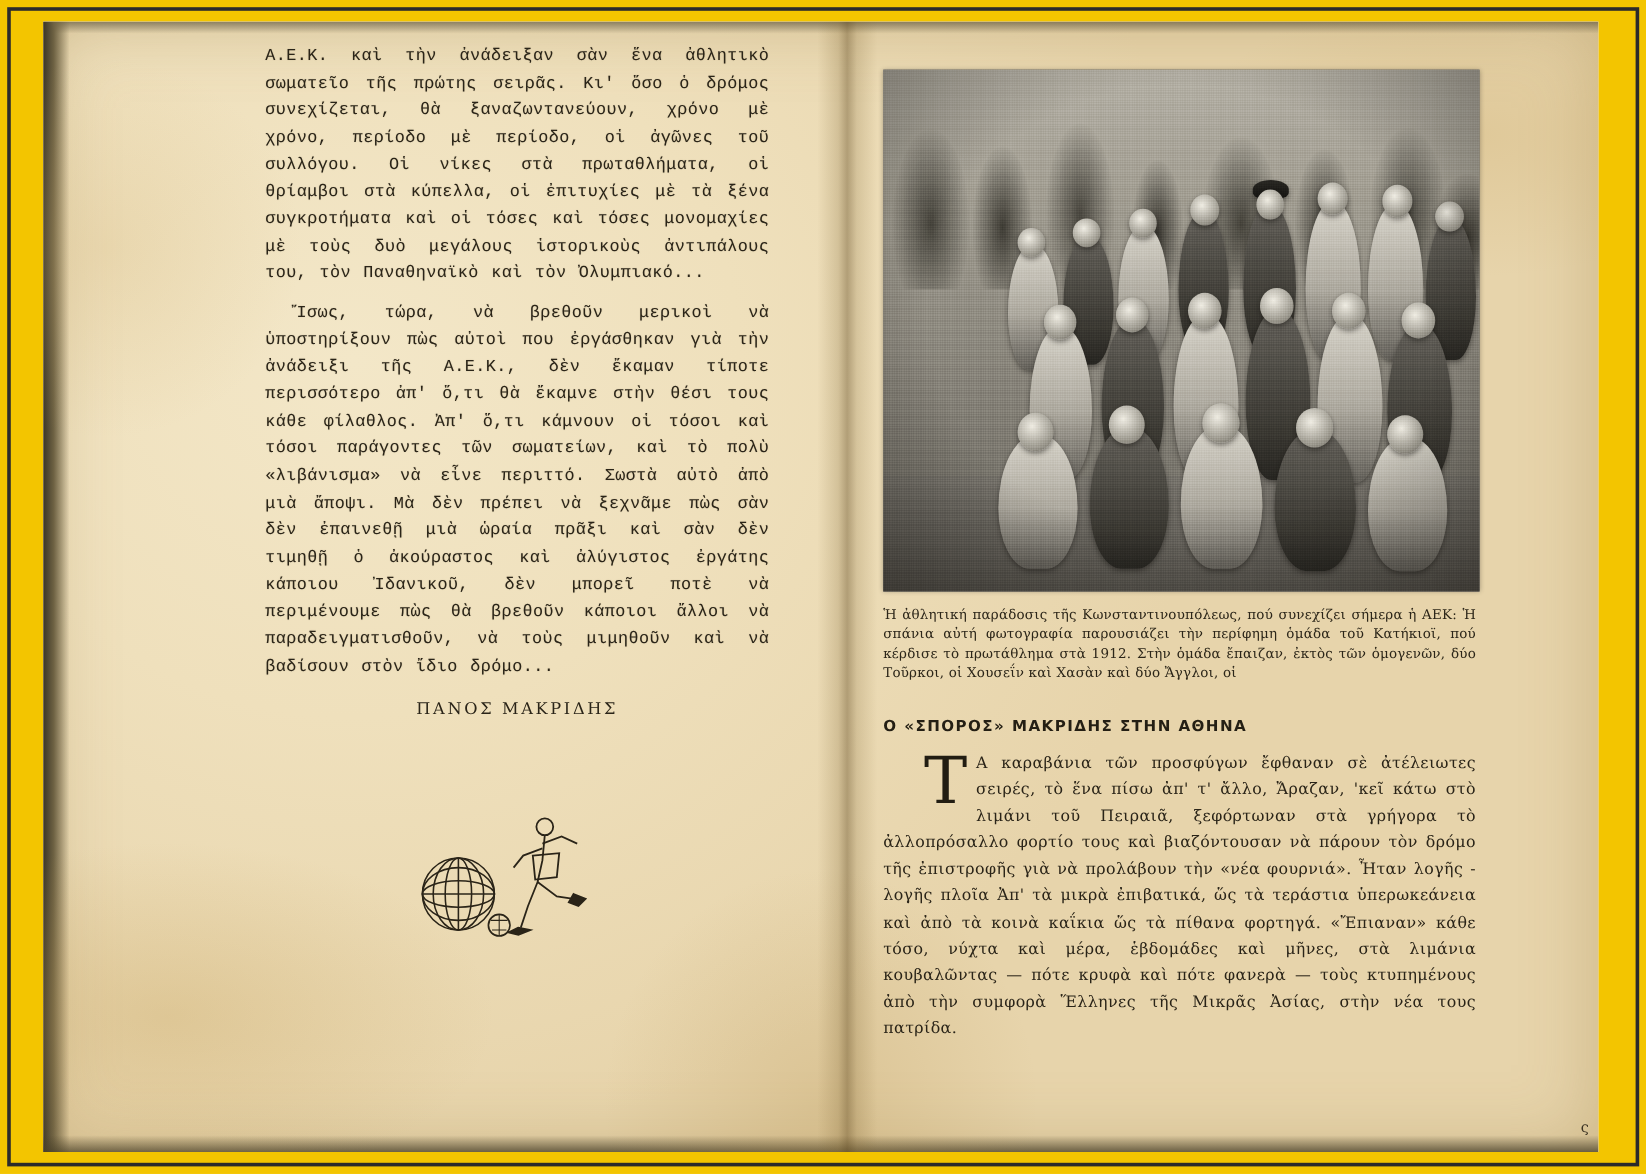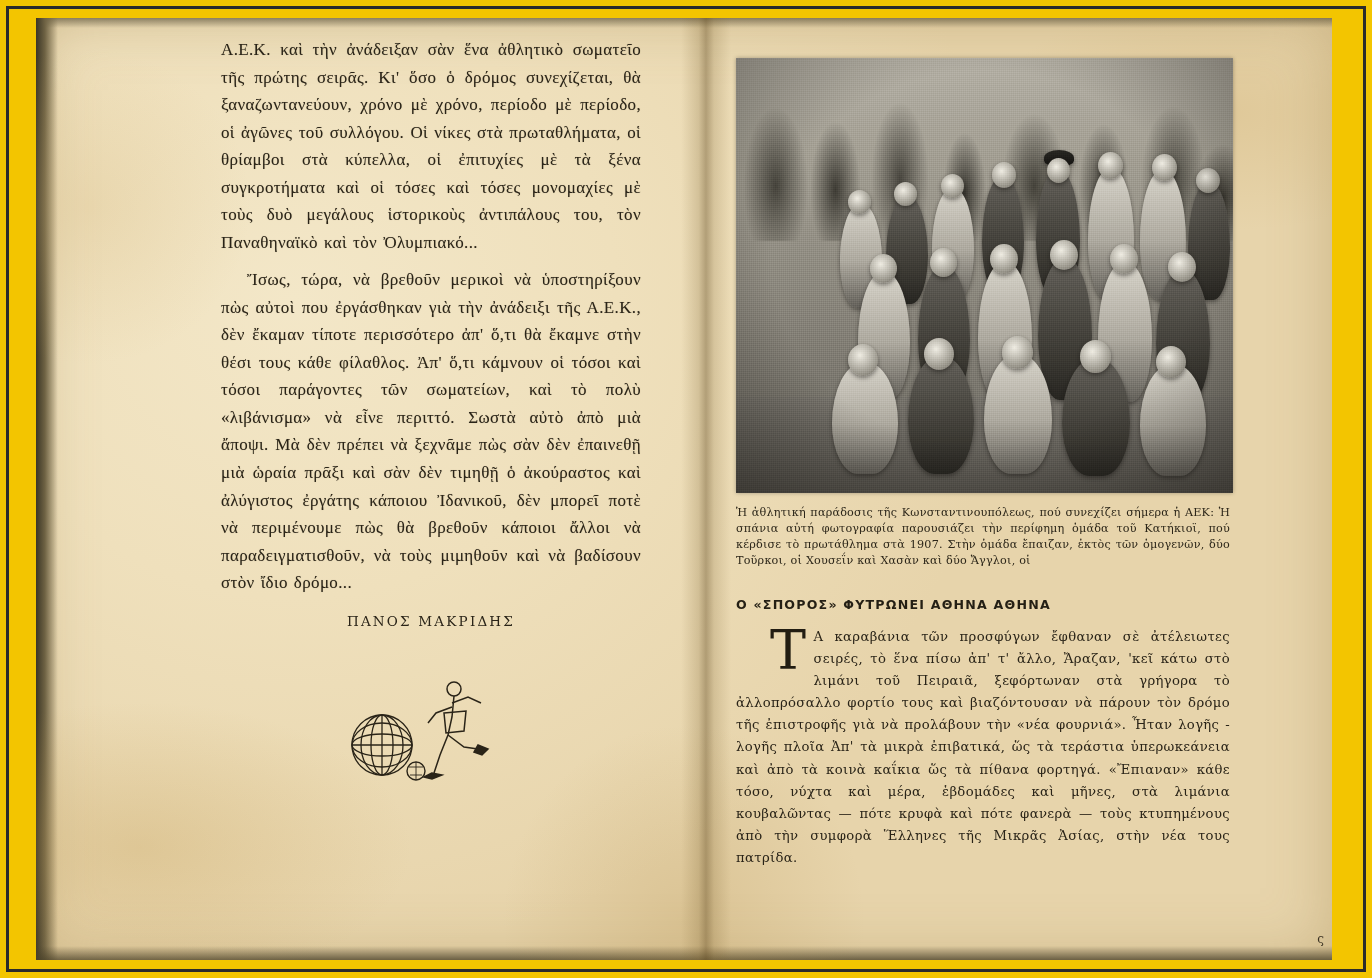--- a/index.html
+++ b/index.html
@@ -99,22 +99,22 @@
 
   
   .left-col {
     position: absolute;
     left: 185px;
     top: 18px;
     width: 420px;
     z-index: 3;
   }
   .body-text {
-    font-family: Liberation Serif, serif;
-    font-size: 17px;
+    font-family: Liberation Mono, monospace;
+    font-size: 14px;
     line-height: 1.62;
     color: #2a2418;
     text-align: justify;
     letter-spacing: 0.35px;
     word-spacing: 1.5px;
     margin: 0 0 10px 0;
     text-shadow: 0 0 1px rgba(60,48,20,0.25);
   }
   .body-text.indent { text-indent: 26px; }
   .byline {
@@ -356,24 +356,24 @@
           <div class="pl dark" style="left:326px; top:300px; width:68px; height:118px;"></div>
           <div class="pl head" style="left:344px; top:282px; width:31px; height:33px;"></div>
           <div class="pl" style="left:404px; top:306px; width:66px; height:112px;"></div>
           <div class="pl head" style="left:420px; top:288px; width:30px; height:32px;"></div>
         </div>
         <div class="grainoverlay"></div>
         <div class="vig"></div>
       </div>
 
       <div class="caption">
-        <span>Ἡ ἀθλητική παράδοσις τῆς Κωνσταντινουπόλεως, πού συνεχίζει σήμερα ἡ ΑΕΚ: Ἡ σπάνια αὐτή φωτογραφία παρουσιάζει τὴν περίφημη ὁμάδα τοῦ Κατήκιοϊ, πού κέρδισε τὸ πρωτάθλημα στὰ 1907. Στὴν ὁμάδα ἔπαιζαν, ἐκτὸς τῶν ὁμογενῶν, δύο Τοῦρκοι, οἱ Χουσεΐν καὶ Χασὰν καὶ δύο Ἄγγλοι, οἱ</span>
+        <span>Ἡ ἀθλητική παράδοσις τῆς Κωνσταντινουπόλεως, πού συνεχίζει σήμερα ἡ ΑΕΚ: Ἡ σπάνια αὐτή φωτογραφία παρουσιάζει τὴν περίφημη ὁμάδα τοῦ Κατήκιοϊ, πού κέρδισε τὸ πρωτάθλημα στὰ 1912. Στὴν ὁμάδα ἔπαιζαν, ἐκτὸς τῶν ὁμογενῶν, δύο Τοῦρκοι, οἱ Χουσεΐν καὶ Χασὰν καὶ δύο Ἄγγλοι, οἱ</span>
       </div>
 
-      <div class="section-head">Ο «ΣΠΟΡΟΣ» ΦΥΤΡΩΝΕΙ ΑΘΗΝΑ ΑΘΗΝΑ</div>
+      <div class="section-head">Ο «ΣΠΟΡΟΣ» ΜΑΚΡΙΔΗΣ ΣΤΗΝ ΑΘΗΝΑ</div>
 
       <div class="article">
         <span class="dropcap">Τ</span>
         <p>Α καραβάνια   τῶν προσφύγων ἔφθαναν σὲ ἀτέλειωτες σειρές, τὸ ἕνα πίσω ἀπ' τ' ἄλλο, Ἄραζαν, 'κεῖ κάτω στὸ λιμάνι τοῦ Πειραιᾶ, ξεφόρτωναν στὰ γρήγορα τὸ ἀλλοπρόσαλλο φορτίο τους καὶ βιαζόντουσαν νὰ πάρουν τὸν δρόμο τῆς ἐπιστροφῆς γιὰ νὰ προλάβουν τὴν «νέα φουρνιά». Ἦταν λογῆς - λογῆς πλοῖα Ἀπ' τὰ μικρὰ ἐπιβατικά,  ὥς τὰ τεράστια ὑπερωκεάνεια καὶ ἀπὸ τὰ κοινὰ καΐκια ὥς τὰ πίθανα φορτηγά. «Ἔπιαναν» κάθε τόσο, νύχτα καὶ μέρα, ἑβδομάδες καὶ μῆνες, στὰ λιμάνια κουβαλῶντας — πότε κρυφὰ καὶ πότε φανερὰ — τοὺς κτυπημένους ἀπὸ τὴν συμφορὰ Ἕλληνες τῆς Μικρᾶς Ἀσίας, στὴν νέα τους πατρίδα.</p>
       </div>
     </div>
 
     <div class="page-num">ς</div>
   </div>
 </div>

